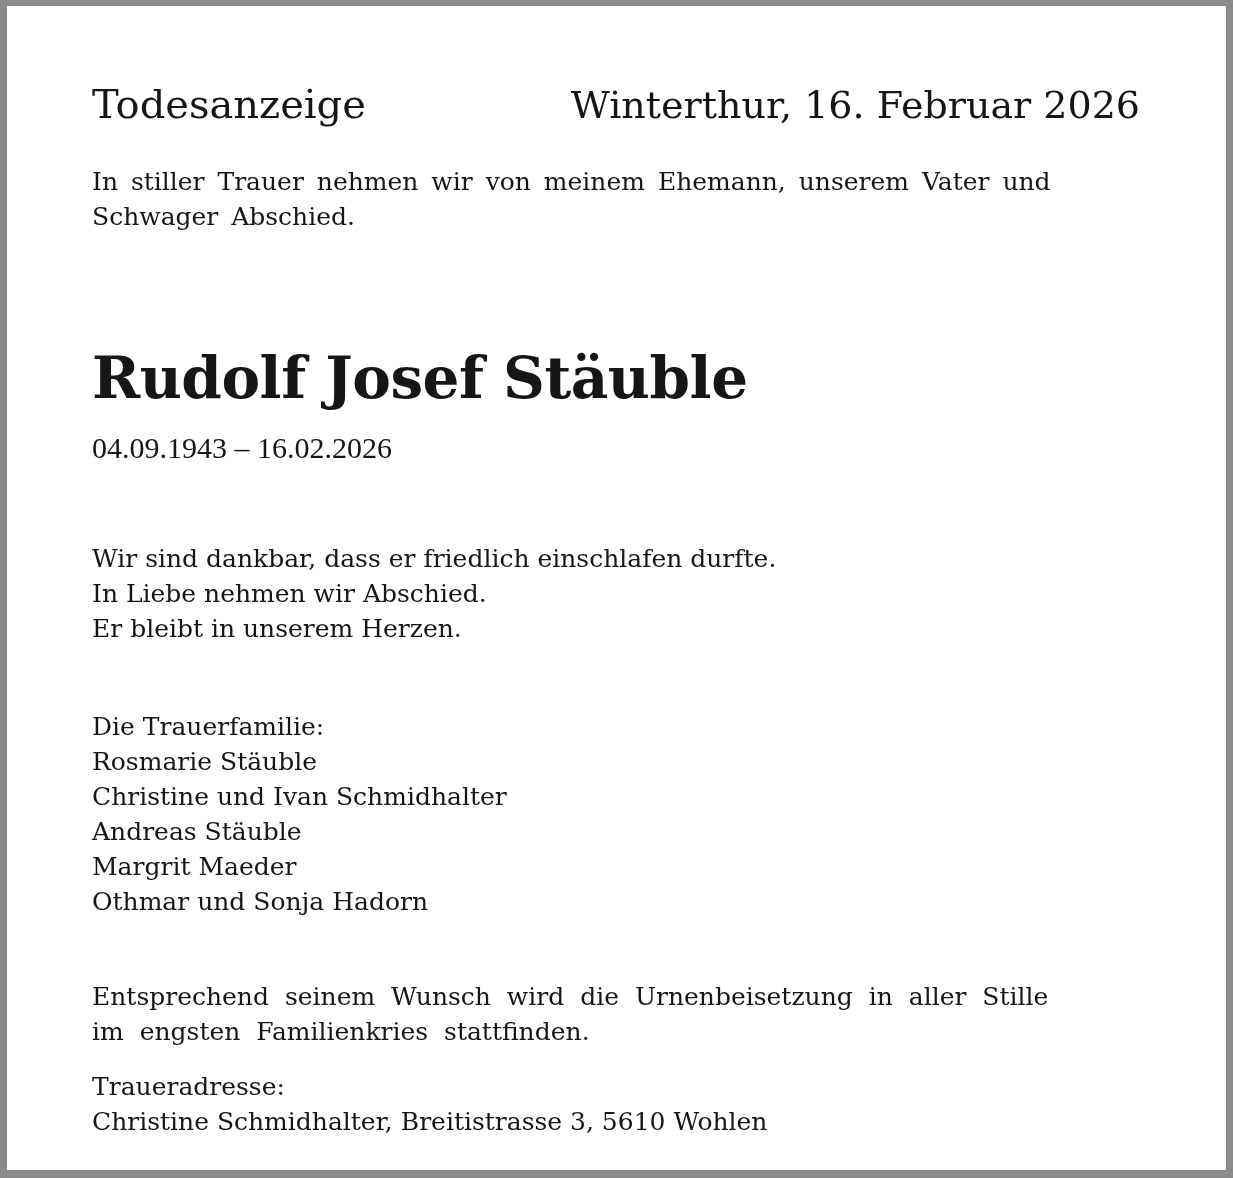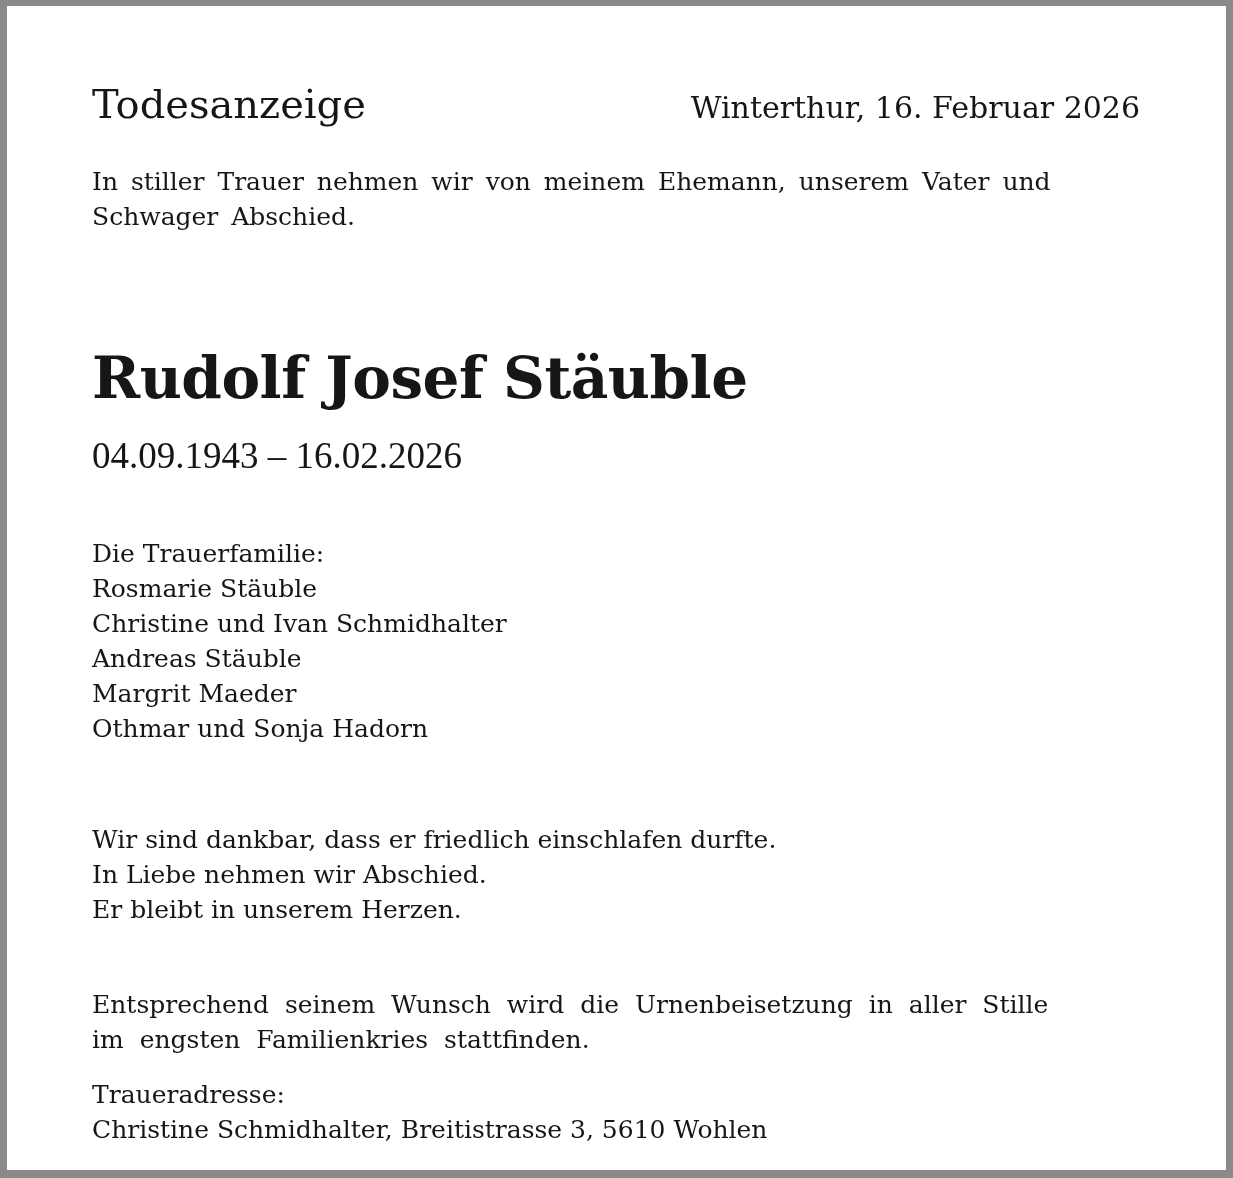--- a/index.html
+++ b/index.html
@@ -26,42 +26,42 @@
     display: flex;
     justify-content: space-between;
     align-items: baseline;
   }
   .notice-label {
     font-size: 40px;
     line-height: 48px;
     font-weight: 400;
   }
   .dateline {
-    font-size: 30px;
+    font-size: 38px;
     line-height: 36px;
   }
   .lines {
     font-size: 25px;
     line-height: 35px;
     white-space: pre;
   }
   .intro {
     margin-top: 36px;
     word-spacing: 5px;
   }
   .deceased {
     margin-top: 112px;
     font-size: 58px;
     line-height: 64px;
     font-weight: 700;
     letter-spacing: -0.5px;
   }
   .life-dates {
-    margin-top: 28px;
-    font-size: 37px;
+    margin-top: 20px;
+    font-size: 30px;
     line-height: 35px;
     font-family: "Liberation Serif", "DejaVu Serif", serif;
   }
   .message  { margin-top: 76px; }
   .family   { margin-top: 63px; }
   .funeral  { margin-top: 60px; word-spacing: 8px; }
   .address  { margin-top: 20px; }
 </style>
 </head>
 <body>
@@ -73,30 +73,30 @@
     <div class="dateline">Winterthur, 16. Februar 2026</div>
   </header>
 
   <p class="lines intro">In stiller Trauer nehmen wir von meinem Ehemann, unserem Vater und
 Schwager Abschied.</p>
 
   <h2 class="deceased">Rudolf Josef Stäuble</h2>
 
   <div class="life-dates">04.09.1943 – 16.02.2026</div>
 
+  <p class="lines message">Wir sind dankbar, dass er friedlich einschlafen durfte.
+In Liebe nehmen wir Abschied.
+Er bleibt in unserem Herzen.</p>
+
   <p class="lines family">Die Trauerfamilie:
 Rosmarie Stäuble
 Christine und Ivan Schmidhalter
 Andreas Stäuble
 Margrit Maeder
 Othmar und Sonja Hadorn</p>
-
-  <p class="lines message">Wir sind dankbar, dass er friedlich einschlafen durfte.
-In Liebe nehmen wir Abschied.
-Er bleibt in unserem Herzen.</p>
 
   <p class="lines funeral">Entsprechend seinem Wunsch wird die Urnenbeisetzung in aller Stille
 im engsten Familienkries stattfinden.</p>
 
   <p class="lines address">Traueradresse:
 Christine Schmidhalter, Breitistrasse 3, 5610 Wohlen</p>
 
 </div>
 
 </body></html>

